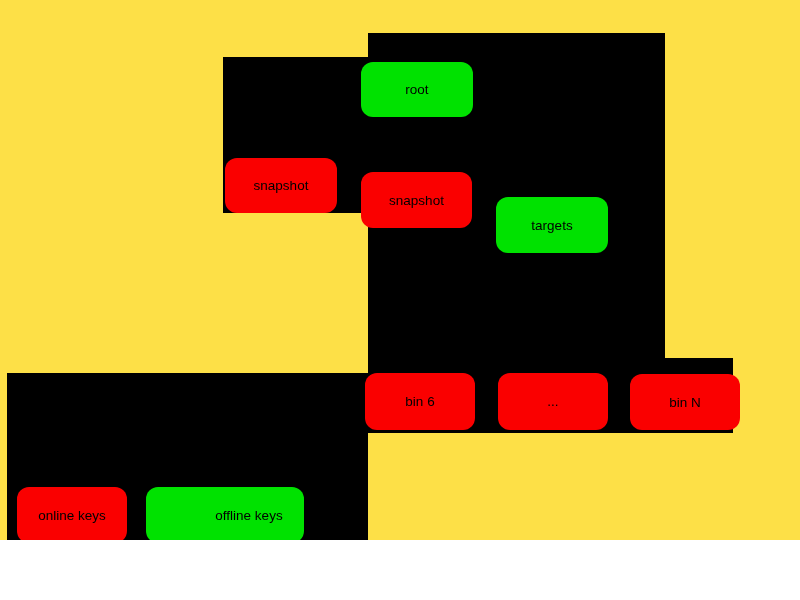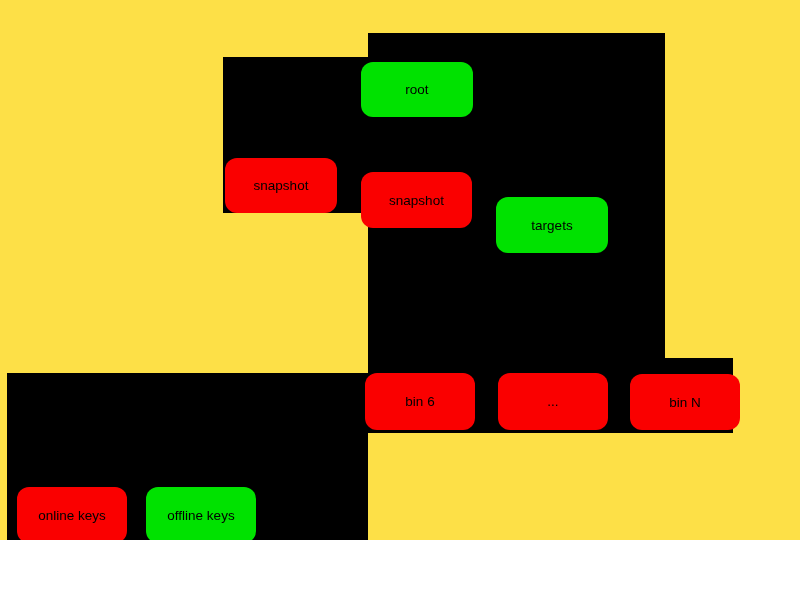--- a/index.html
+++ b/index.html
@@ -36,21 +36,21 @@
   .node .lbl { position: relative; z-index: 2; }
   .node-root        { left: 361px; top: 62px;  width: 112px; height: 55px; }
   .node-timestamp   { left: 225px; top: 158px; width: 112px; height: 55px; }
   .node-snapshot    { left: 361px; top: 172px; width: 111px; height: 56px; }
   .node-targets     { left: 496px; top: 157px; width: 112px; height: 56px; margin-top: 40px; }
   .node-bins        { left: 494px; top: 262px; width: 113px; height: 58px; }
   .node-bin-1       { left: 365px; top: 373px; width: 110px; height: 57px; }
   .node-bin-dots    { left: 498px; top: 373px; width: 110px; height: 57px; }
   .node-bin-n       { left: 630px; top: 374px; width: 110px; height: 56px; align-items: center; }
   .node-online-keys  { left: 17px;  top: 487px; width: 110px; height: 56px; }
-  .node-offline-keys { left: 146px; top: 487px; width: 110px; height: 56px; }
+  .node-offline-keys { left: 146px; top: 487px; width: 110px; height: 56px; padding-left: 48px; }
   .handle {
     position: absolute;
     width: 4px;
     height: 4px;
     z-index: 1;
   }
   .handle-tl { left: -1px;  top: -1px; }
   .handle-tr { right: -1px; top: -1px; }
   .handle-bl { left: -1px;  bottom: -1px; }
   .handle-br { right: -1px; bottom: -1px; }

